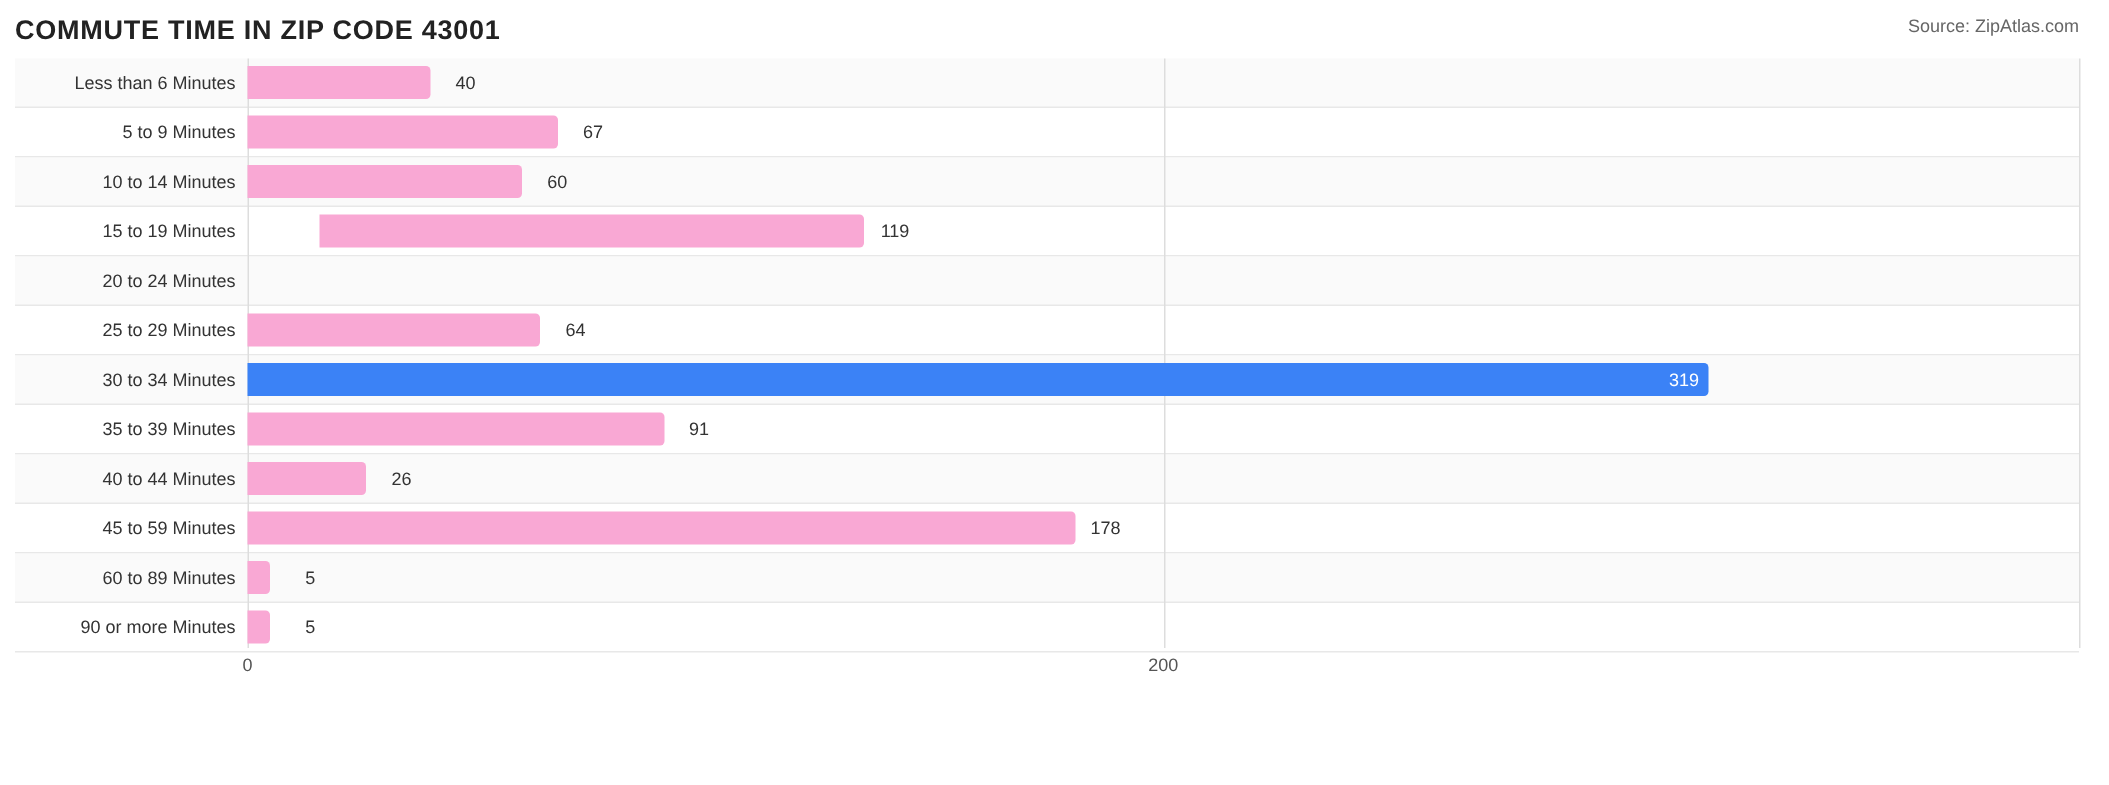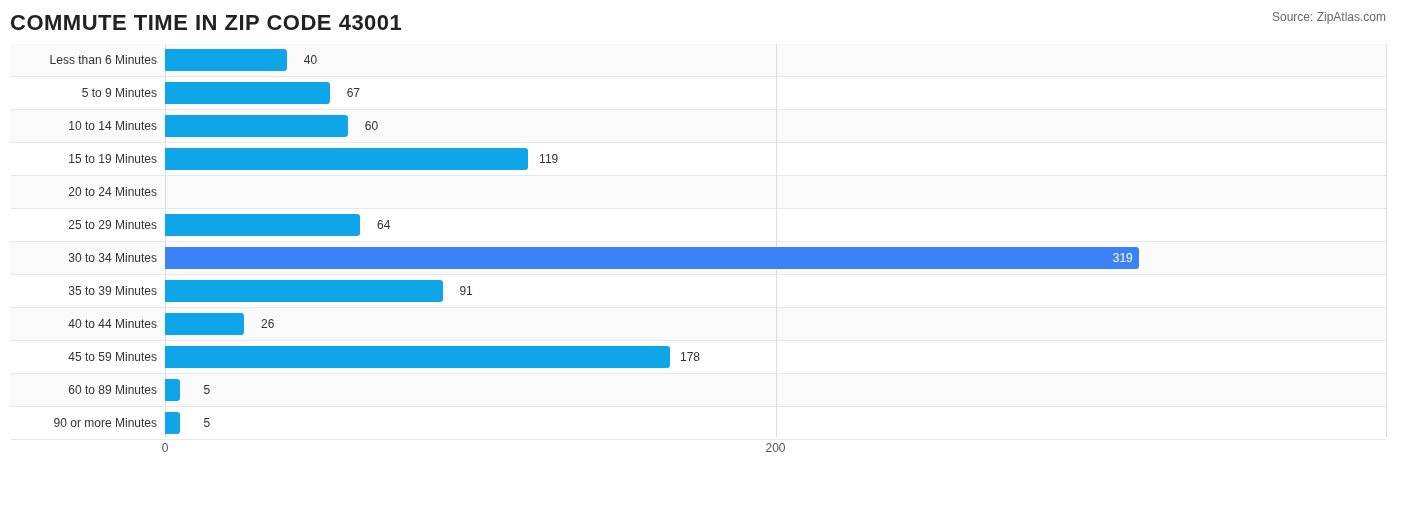--- a/index.html
+++ b/index.html
@@ -10,21 +10,21 @@
       height: 523px;
       overflow: hidden;
     }
     .chart-container {
       width: 1406px;
       height: 523px;
       padding: 10px 20px 50px 10px;
       position: relative;
     }
     .chart-title {
-      font-size: 22px;
+      font-size: 18px;
       font-weight: bold;
       color: #222;
       margin-bottom: 8px;
       letter-spacing: 0.5px;
     }
     .source-text {
       position: absolute;
       top: 10px;
       right: 20px;
       font-size: 12px;
@@ -63,21 +63,21 @@
     .bar-track {
       flex: 1;
       height: 100%;
       position: relative;
       display: flex;
       align-items: center;
     }
     .bar-fill {
       height: 22px;
       border-radius: 0 3px 3px 0;
-      background: #0ea5e9;
+      background: #f9a8d4;
       position: relative;
       display: flex;
       align-items: center;
     }
     .bar-fill.highlighted {
       background: #3b82f6;
     }
     .bar-value {
       position: absolute;
       right: -30px;
@@ -128,37 +128,37 @@
           <div class="bar-label">Less than 6 Minutes</div>
           <div class="bar-track">
             <div class="bar-fill" style="width: 122.1px;">
               <span class="bar-value">40</span>
             </div>
           </div>
         </div>
         <div class="bar-row">
           <div class="bar-label">5 to 9 Minutes</div>
           <div class="bar-track">
-            <div class="bar-fill" style="width: 165px; padding-left: 40px;">
+            <div class="bar-fill" style="width: 207px; padding-left: 40px;">
               <span class="bar-value">67</span>
             </div>
           </div>
         </div>
         <div class="bar-row">
           <div class="bar-label">10 to 14 Minutes</div>
           <div class="bar-track">
             <div class="bar-fill" style="width: 183.15px; padding-left: 29px;">
               <span class="bar-value">60</span>
             </div>
           </div>
         </div>
         <div class="bar-row">
           <div class="bar-label">15 to 19 Minutes</div>
           <div class="bar-track">
-            <div class="bar-fill" style="width: 363.248px;">
+            <div class="bar-fill" style="width: 363.248px; margin-left: 48px;">
               <span class="bar-value">119</span>
             </div>
           </div>
         </div>
         <div class="bar-row">
           <div class="bar-label">20 to 24 Minutes</div>
         </div>
         <div class="bar-row">
           <div class="bar-label">25 to 29 Minutes</div>
           <div class="bar-track">
@@ -187,21 +187,21 @@
           <div class="bar-label">40 to 44 Minutes</div>
           <div class="bar-track">
             <div class="bar-fill" style="width: 79.365px;">
               <span class="bar-value">26</span>
             </div>
           </div>
         </div>
         <div class="bar-row">
           <div class="bar-label">45 to 59 Minutes</div>
           <div class="bar-track">
-            <div class="bar-fill" style="width: 505px;">
+            <div class="bar-fill" style="width: 552px;">
               <span class="bar-value">178</span>
             </div>
           </div>
         </div>
         <div class="bar-row">
           <div class="bar-label">60 to 89 Minutes</div>
           <div class="bar-track">
             <div class="bar-fill" style="width: 15.2625px;">
               <span class="bar-value">5</span>
             </div>

